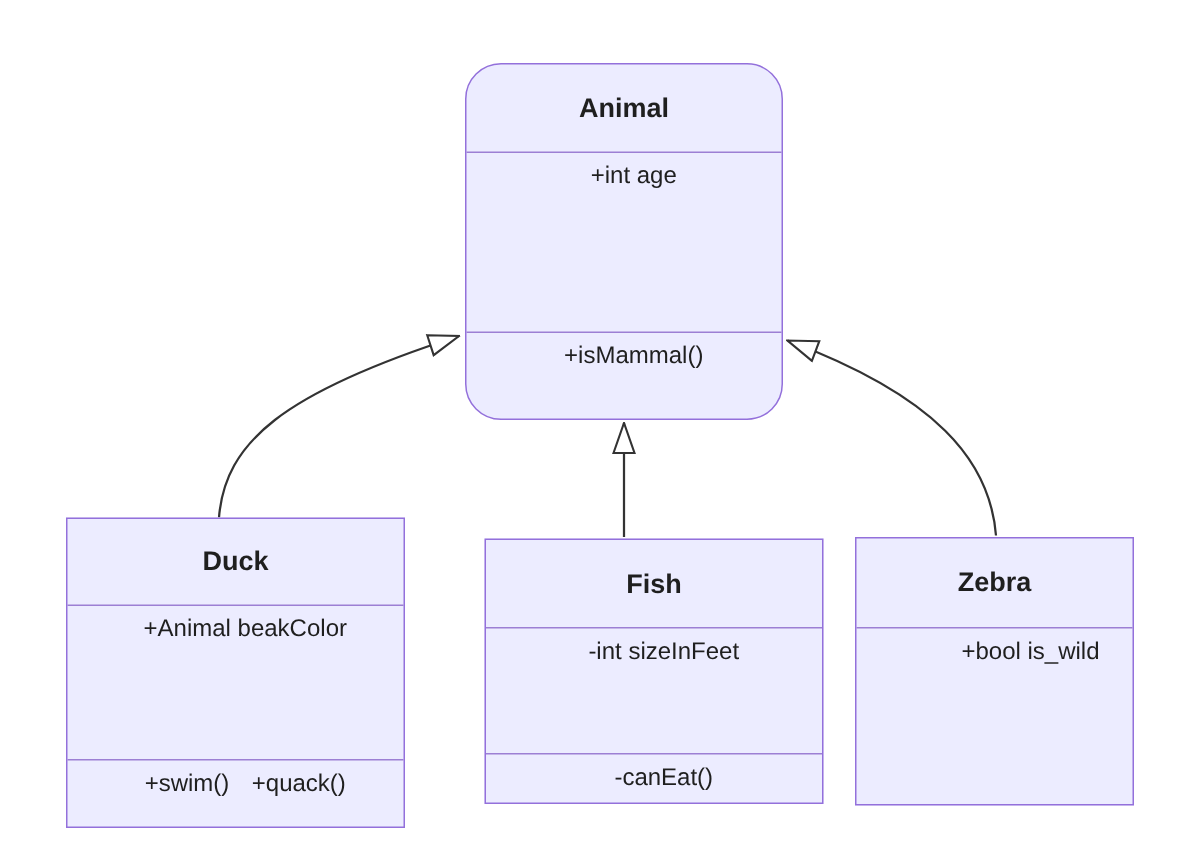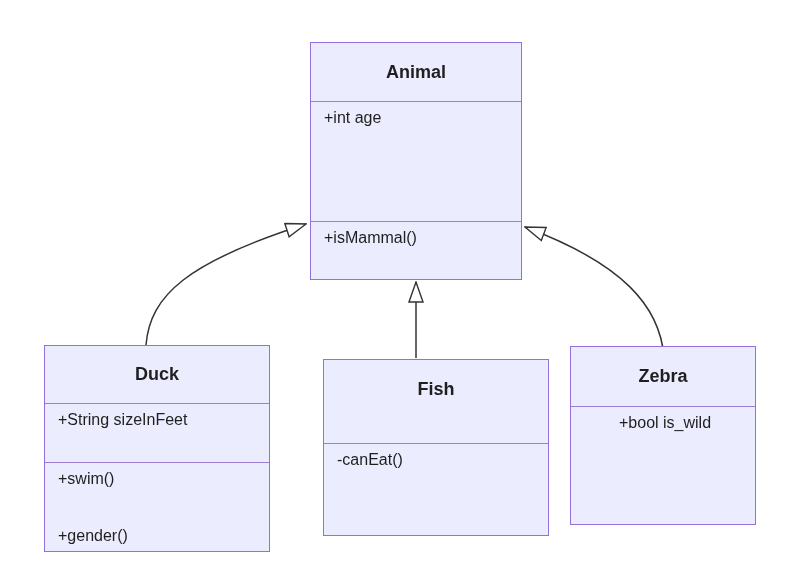--- a/index.html
+++ b/index.html
@@ -41,50 +41,50 @@
     display: flex;
     align-items: center;
     justify-content: center;
     font-weight: bold;
     font-size: 18px;
     flex: 0 0 auto;
   }
   .class-section {
     border-top: 1px solid var(--divider);
     display: flex;
-    flex-direction: column;
-    justify-content: space-between;
+    flex-direction: row;
+    justify-content: center;
     padding-left: 13px;
     font-size: 16px;
     line-height: 31px;
     flex: 0 0 auto;
     gap: 15px;
   }
   .member { white-space: nowrap; }
 
   
-  #box-animal { left: 310px; top: 42px;  width: 212px; height: 238px; }
+  #box-animal { left: 310px; top: 42px;  width: 212px; height: 238px; border-radius: 24px; }
   #box-animal .class-title   { height: 58px; }
   #box-animal .attrs-section { height: 89px; }
   #box-animal .methods-section { flex: 1 1 auto; margin-top: 31px; }
 
   
   #box-duck { left: 44px; top: 345px; width: 226px; height: 207px; }
   #box-duck .class-title   { height: 57px; }
   #box-duck .attrs-section { height: 59px; }
-  #box-duck .methods-section { flex: 1 1 auto; }
+  #box-duck .methods-section { flex: 1 1 auto; margin-top: 44px; }
 
   
   #box-fish { left: 323px; top: 359px; width: 226px; height: 177px; }
   #box-fish .class-title   { height: 58px; }
   #box-fish .attrs-section { height: 59px; }
   #box-fish .methods-section { flex: 1 1 auto; margin-top: 25px; }
 
   
-  #box-zebra { left: 570px; top: 346px; width: 186px; height: 179px; }
+  #box-zebra { left: 570px; top: 358px; width: 186px; height: 179px; }
   #box-zebra .class-title   { height: 59px; }
   #box-zebra .attrs-section { height: 59px; padding-left: 48px; }
   #box-zebra .methods-section { flex: 1 1 auto; }
 
   .relation-path {
     fill: none;
     stroke: var(--line);
     stroke-width: 1.5px;
   }
   .arrowhead {
@@ -115,30 +115,33 @@
       <div class="member">+int age</div>
     </div>
     <div class="class-section methods-section">
       <div class="member">+isMammal()</div>
     </div>
   </div>
 
   <div class="class-box" id="box-duck">
     <div class="class-title">Duck</div>
     <div class="class-section attrs-section">
-      <div class="member">+String sizeInFeet</div>
+      <div class="member">+Animal beakColor</div>
     </div>
     <div class="class-section methods-section">
       <div class="member">+swim()</div>
-      <div class="member">+gender()</div>
+      <div class="member">+quack()</div>
     </div>
   </div>
 
   <div class="class-box" id="box-fish">
     <div class="class-title">Fish</div>
+    <div class="class-section attrs-section">
+      <div class="member">-int sizeInFeet</div>
+    </div>
     <div class="class-section methods-section">
       <div class="member">-canEat()</div>
     </div>
   </div>
 
   <div class="class-box" id="box-zebra">
     <div class="class-title">Zebra</div>
     <div class="class-section attrs-section">
       <div class="member">+bool is_wild</div>
     </div>

